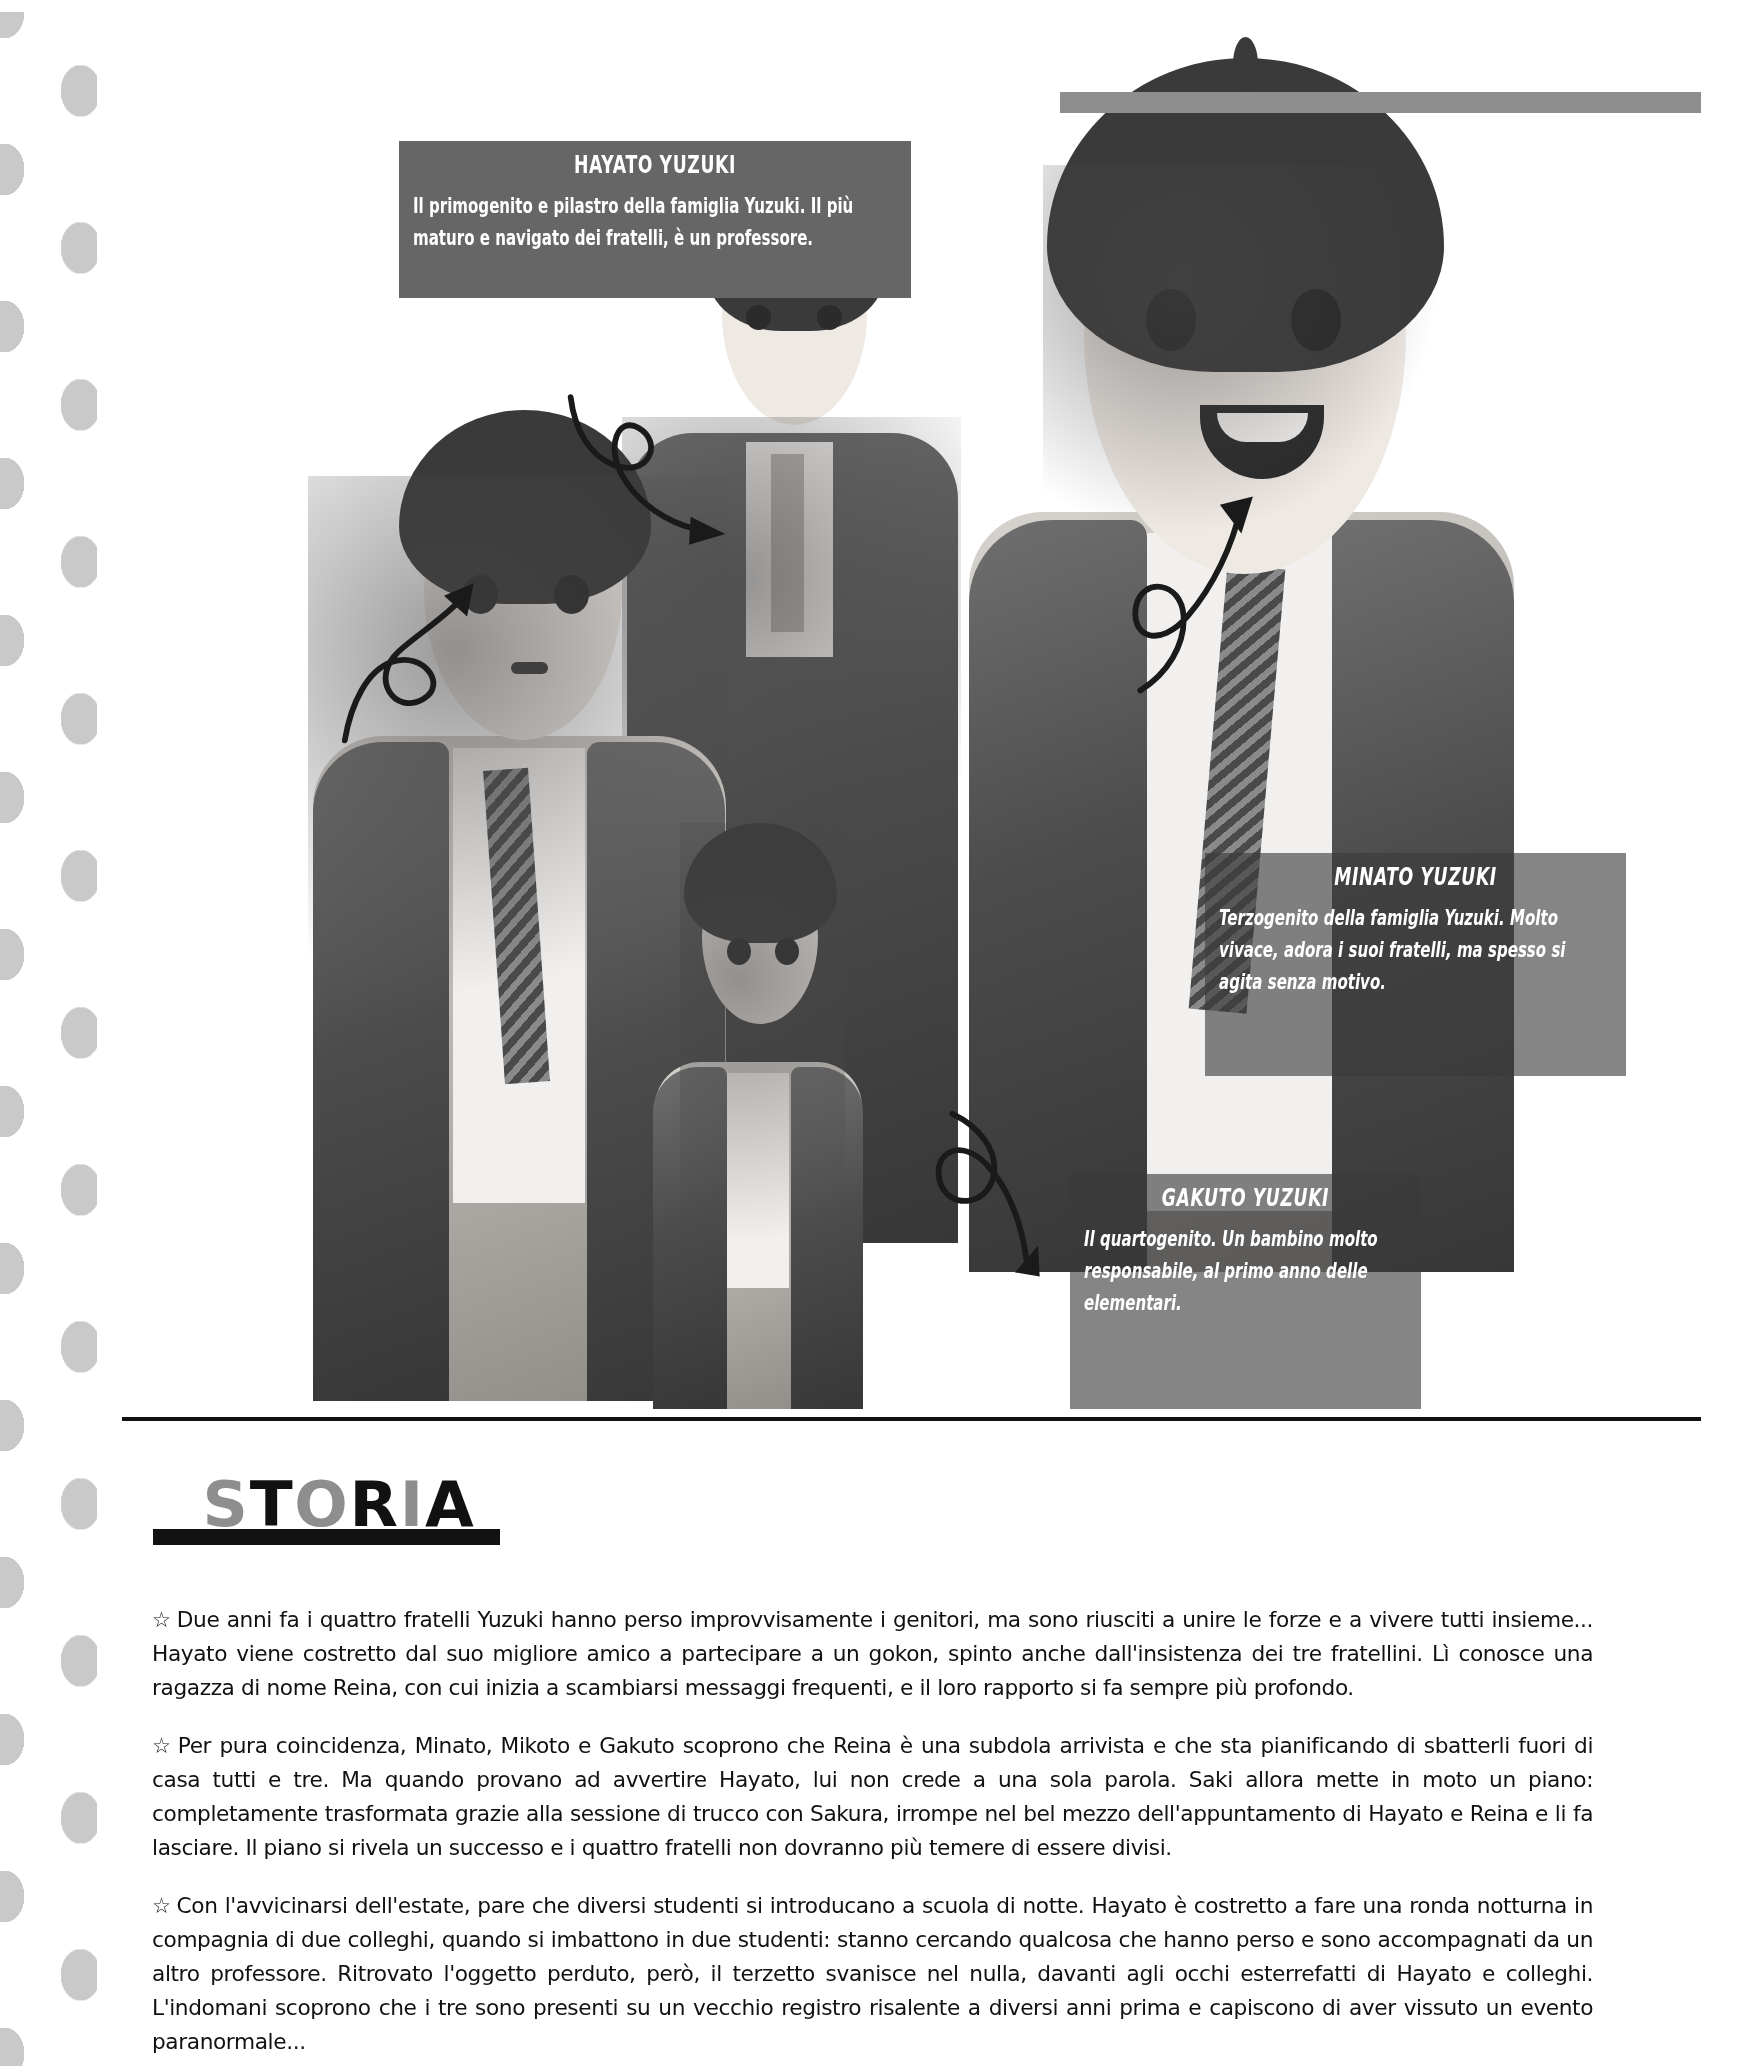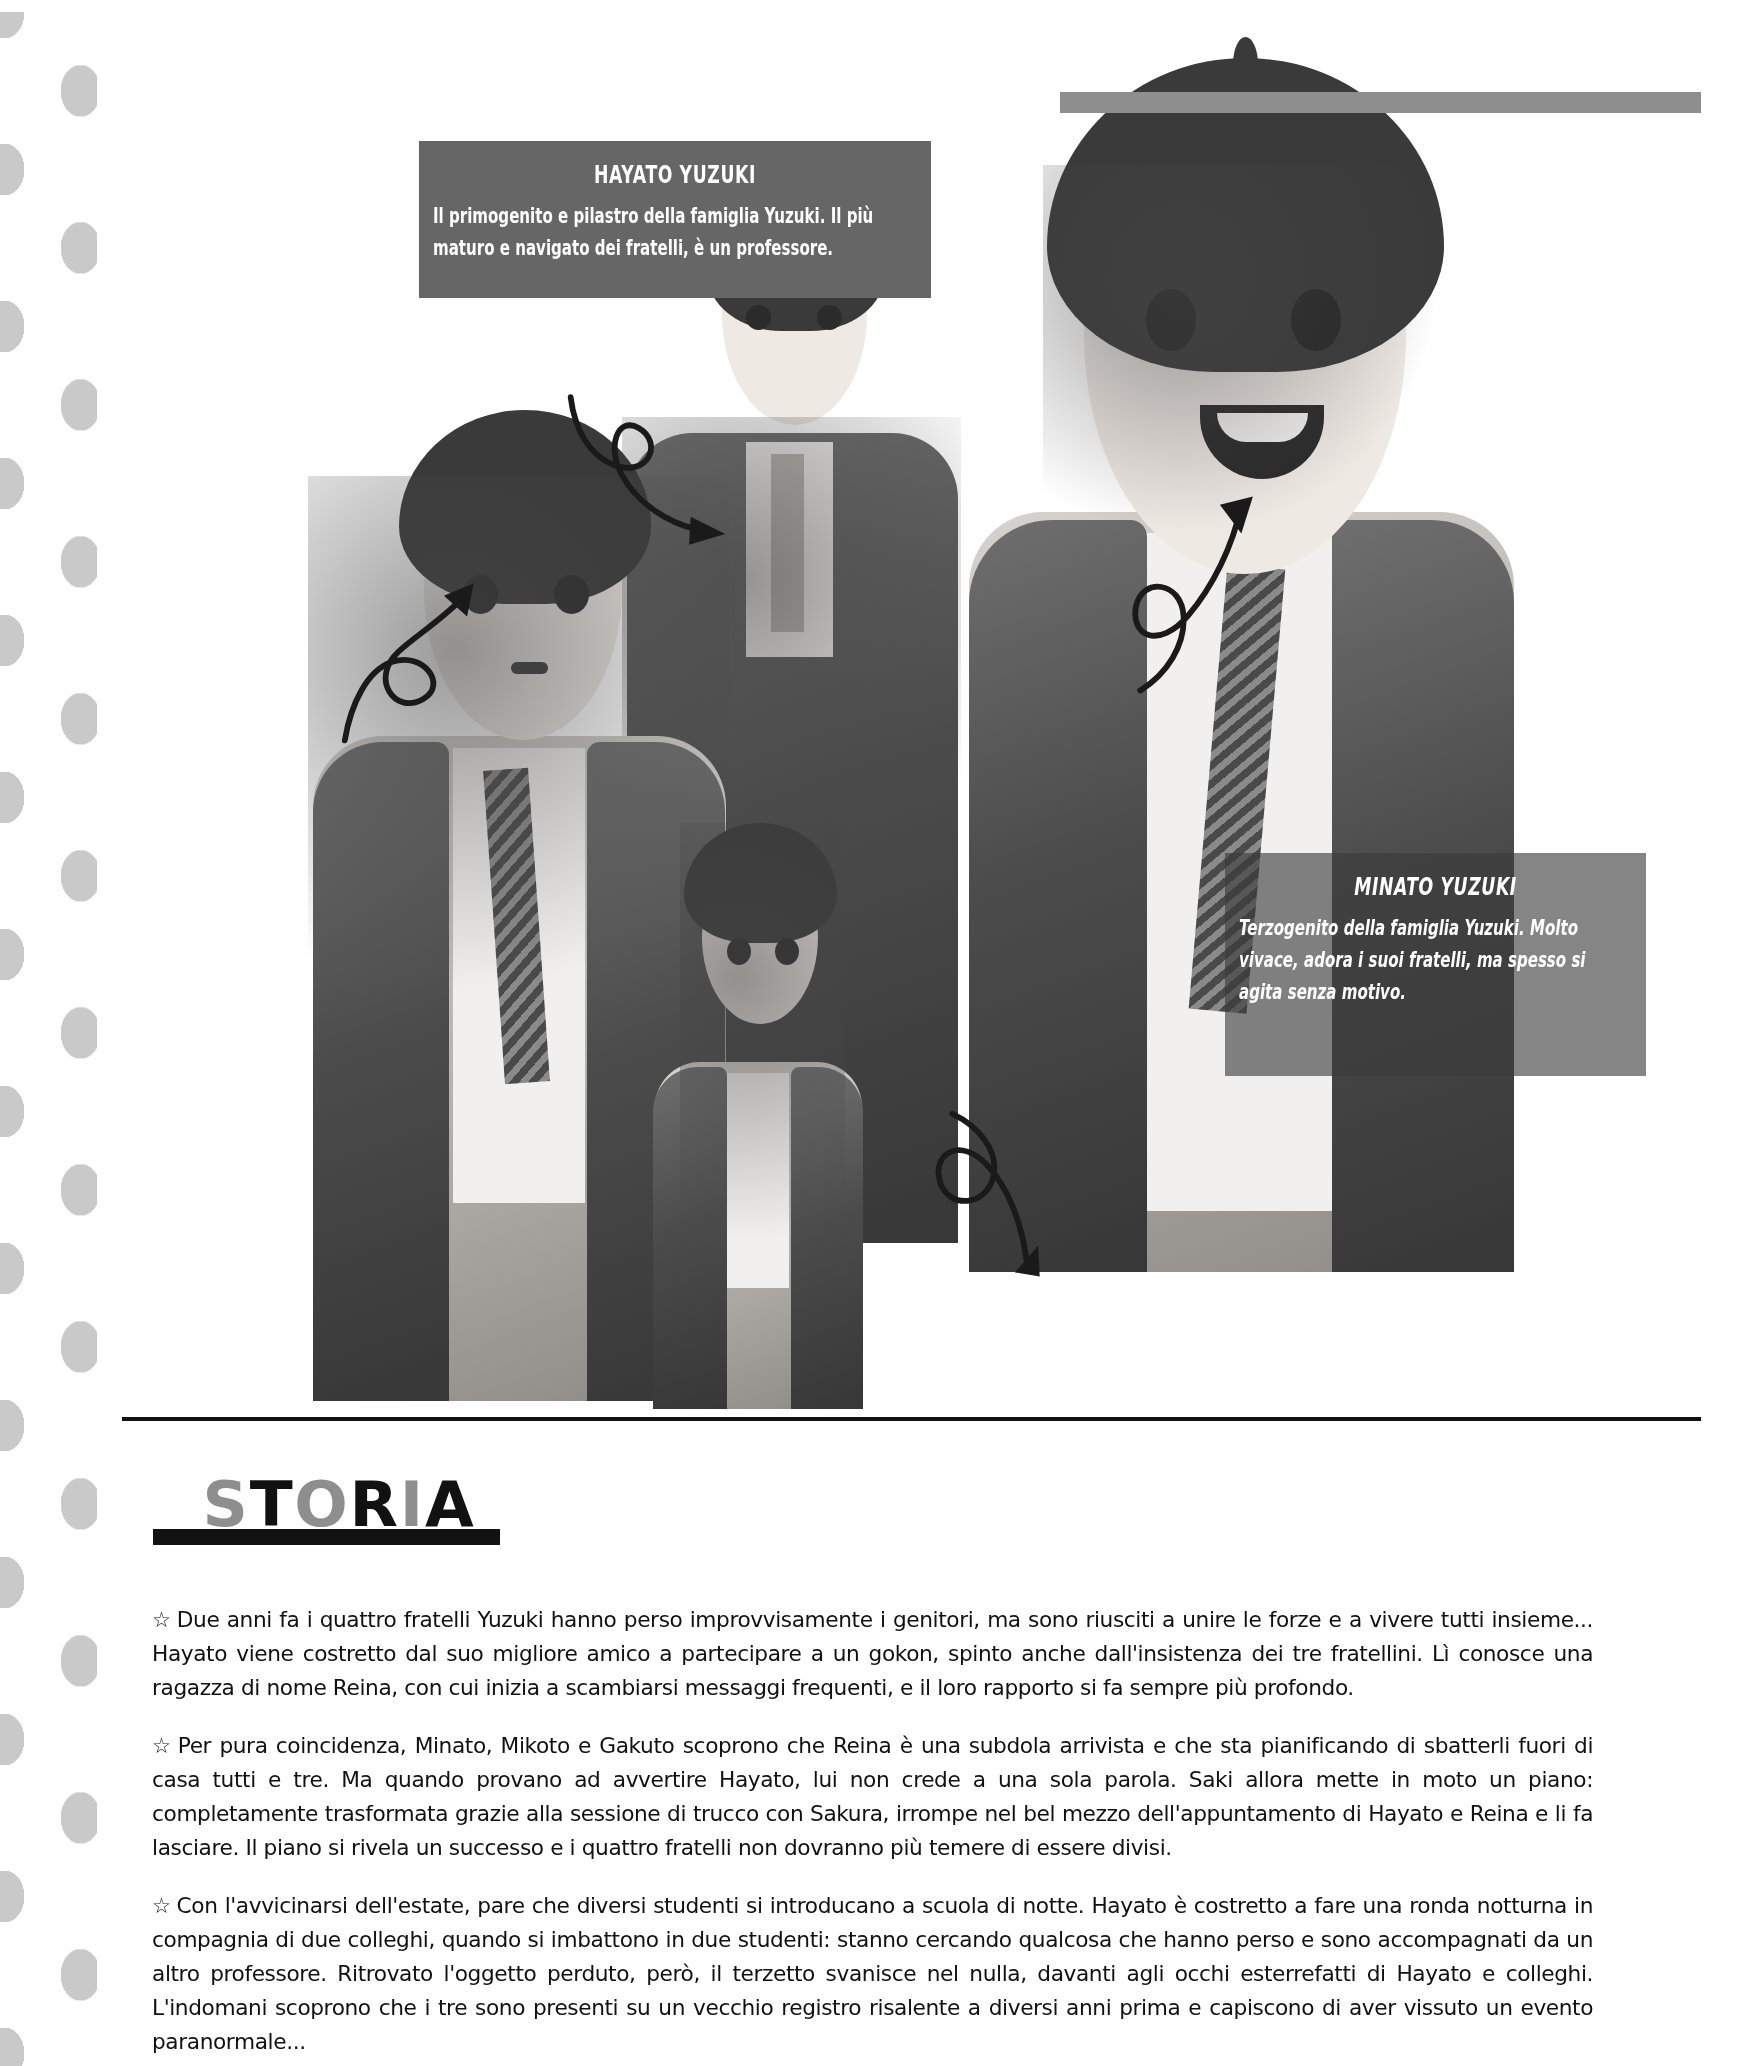--- a/index.html
+++ b/index.html
@@ -93,24 +93,23 @@
     background:linear-gradient(160deg,#d6d2cd 0%,#b2aeaa 55%,#8d8a86 100%);
   }
   .shirt{background:#f2f0ee;}
   .tie-dark{background:repeating-linear-gradient(135deg,#4a4a4a 0 7.4px,#8a8a8a 7.4px 14px);}
   .shade-soft{background:radial-gradient(circle at 35% 30%, rgba(70,70,70,.55), rgba(70,70,70,0) 70%);}
 
   
   .info-box{
     position:absolute;
     box-sizing:border-box;
-    padding:20px 14px 14px 14px;
+    padding:10px 14px 14px 14px;
     color:#ffffff;
     font-family:"DejaVu Sans Condensed","DejaVu Sans", sans-serif;
-    margin-left:20px;
   }
   .info-box.solid{background:#666666;}
   .info-box.veil{background:rgba(58,58,58,0.62);font-style:italic;}
   .info-name{
     font-family:"DejaVu Sans", sans-serif;
     font-weight:bold;
     font-size:24px;
     letter-spacing:0.8px;
     text-align:center;
     margin:0 0 10.7px 0;
@@ -272,20 +271,24 @@
       <p class="info-name">HAYATO YUZUKI</p>
       <p class="info-desc">Il primogenito e pilastro della famiglia Yuzuki. Il più maturo e navigato dei fratelli, è un professore.</p>
     </div>
 
 
     <div class="info-box veil" id="box-minato">
       <p class="info-name">MINATO YUZUKI</p>
       <p class="info-desc">Terzogenito della famiglia Yuzuki. Molto vivace, adora i suoi fratelli, ma spesso si agita senza motivo.</p>
     </div>
 
+    <div class="info-box veil" id="box-gakuto">
+      <p class="info-name">GAKUTO YUZUKI</p>
+      <p class="info-desc">Il quartogenito. Un bambino molto responsabile, al primo anno delle elementari.</p>
+    </div>
 
   </div>
 
   <div id="divider"></div>
 
   <div id="storia-underline"></div>
   <div id="storia-title">
     <div class="hdr-word" id="storia-letters"><span class="ch-gray">S</span><span class="ch-dark">T</span><span class="ch-gray">O</span><span class="ch-dark">R</span><span class="ch-gray">I</span><span class="ch-dark">A</span></div>
   </div>
 

